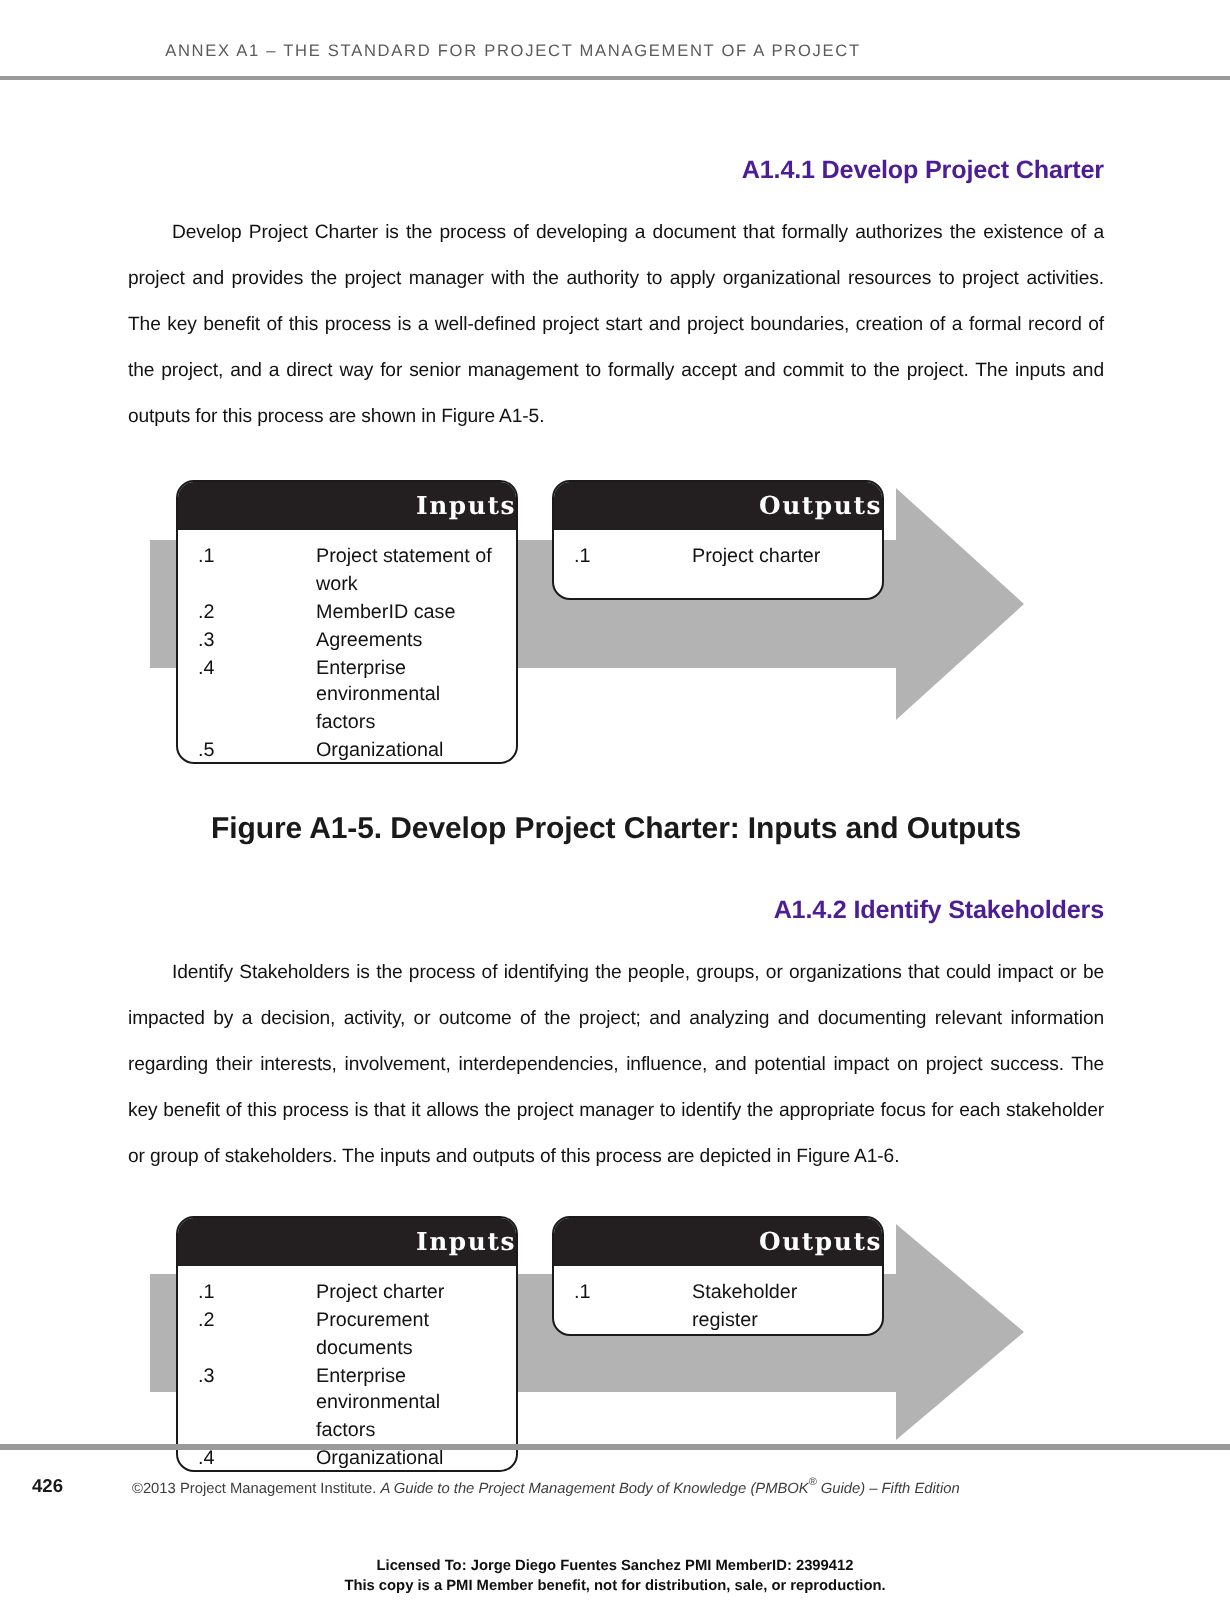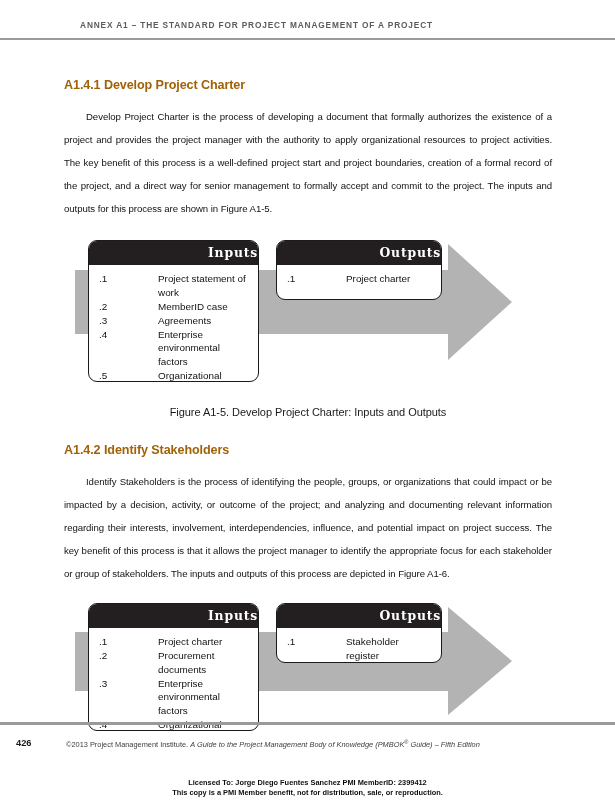--- a/index.html
+++ b/index.html
@@ -24,21 +24,21 @@
   }
 
   
   .running-head {
     position: absolute;
     top: 20px;
     left: 0;
     width: 513px;
     text-align: center;
     font-size: 8.3px;
-    font-weight: bold;
+    font-weight: normal;
     letter-spacing: 0.85px;
     color: #5b5b5b;
     font-family: "Liberation Sans", sans-serif;
     white-space: nowrap;
   }
 
   .head-rule {
     position: absolute;
     top: 38px;
     left: 0;
@@ -51,23 +51,24 @@
   .content {
     position: absolute;
     top: 78px;
     left: 64px;
     width: 488px;
   }
 
   h2.section-heading {
     font-size: 12.6px;
     font-weight: bold;
-    color: #a16207;
+    color: #4c1d95;
     letter-spacing: -0.1px;
     margin-bottom: 13px;
+    text-align: right;
   }
 
   p.body-text {
     font-size: 9.6px;
     line-height: 23px;
     text-align: justify;
     text-indent: 22px;
     color: #121212;
     letter-spacing: -0.06px;
   }
@@ -128,22 +129,22 @@
     text-align: left;
   }
 
   .item-text {
     flex: 1 1 auto;
     padding-left: 44px;
   }
 
   .figure-caption {
     text-align: center;
-    font-size: 11px;
-    font-weight: normal;
+    font-size: 15px;
+    font-weight: bold;
     color: #1a1a1a;
     letter-spacing: -0.05px;
   }
 
   
   .foot-rule {
     position: absolute;
     left: 0;
     top: 722px;
     width: 615px;

